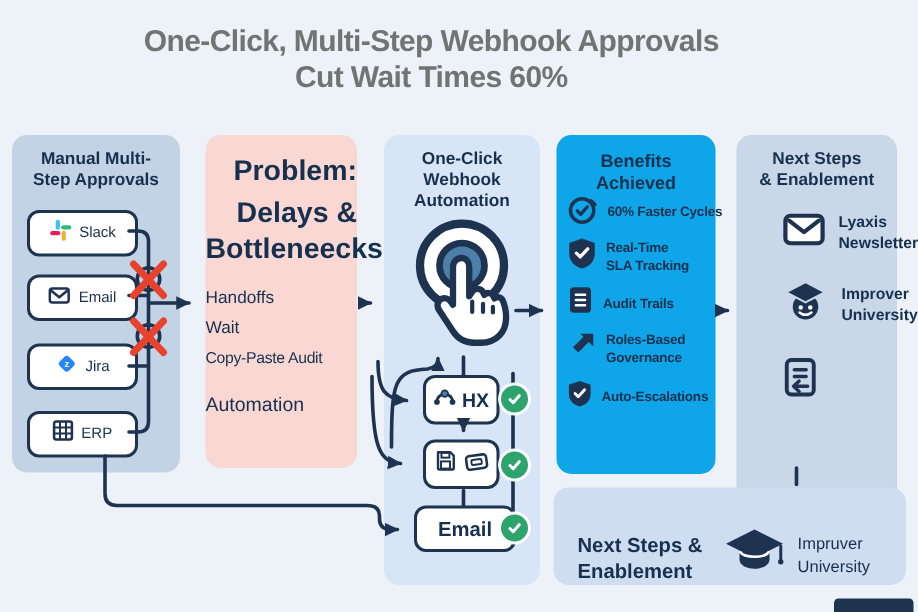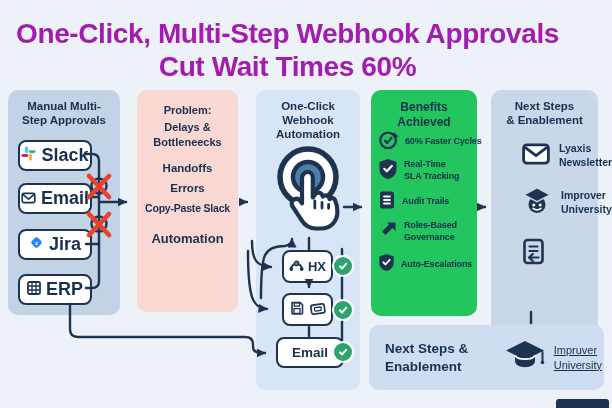--- a/index.html
+++ b/index.html
@@ -2,45 +2,45 @@
 <html><head>
 <meta charset="utf-8">
 <style>
   html,body{margin:0;padding:0;background:#dfe6ef;}
   .canvas{
     position:relative;width:612px;height:408px;overflow:hidden;
     background:#edf2f8;font-family:"Liberation Sans",sans-serif;color:#16304d;
   }
   .title{
     position:absolute;left:0;top:17px;width:575px;margin:0;text-align:center;
-    font-size:28px;font-weight:800;line-height:1.18;letter-spacing:-0.4px;
-    color:#a21caf;white-space:pre-line;
+    font-size:20px;font-weight:800;line-height:1.18;letter-spacing:-0.4px;
+    color:#737373;white-space:pre-line;
   }
   .overlay{position:absolute;left:0;top:0;z-index:3;pointer-events:none;}
   .panel{position:absolute;border-radius:10px;z-index:1;}
   .col1{left:8px;top:90px;width:112px;height:225px;background:#c2d3e5;}
   .col2{left:137px;top:90px;width:101px;height:222px;background:#f9d8d4;}
   .col3{left:256px;top:90px;width:104px;height:300px;background:#d8e5f6;}
-  .col4{left:371px;top:90px;width:106px;height:226px;background:#22c55e;}
+  .col4{left:371px;top:90px;width:106px;height:226px;background:#0ea5e9;}
   .col5{left:491px;top:90px;width:107px;height:280px;background:#cad7e9;}
   .ph{padding-top:9px;text-align:center;font-size:11.5px;font-weight:800;
       line-height:1.25;white-space:pre-line;}
   .col3 .ph{line-height:1.22;}
   .col4 .ph{font-size:12px;padding-top:10px;}
   
   .appbox{
     position:absolute;left:10px;width:70px;height:27px;background:#fff;
     border:2.5px solid #1d3350;border-radius:8px;display:flex;align-items:center;
     justify-content:center;gap:5px;z-index:4;
   }
-  .appbox .bl{font-size:18px;font-weight:700;}
-  
-  .col2 .p-head{font-size:11px;font-weight:800;text-align:center;margin:3px 0 0;
+  .appbox .bl{font-size:10px;font-weight:400;}
+  
+  .col2 .p-head{font-size:19px;font-weight:800;text-align:right;margin:3px 0 0;
     line-height:1.3;white-space:pre-line;}
-  .col2 .pi{font-size:11.5px;font-weight:700;text-align:center;margin-top:8px;white-space:pre;}
+  .col2 .pi{font-size:11.5px;font-weight:400;text-align:left;margin-top:8px;white-space:pre;}
   .col2 .pi.cp{font-size:10.5px;letter-spacing:-0.2px;}
   .col2 .pi.auto{font-size:13px;margin-top:17px;}
   
   .bigicon{position:absolute;left:15px;top:54px;z-index:4;}
   .stepbox{
     position:absolute;background:#fff;border:2.5px solid #1d3350;border-radius:8px;
     display:flex;align-items:center;justify-content:center;gap:4px;z-index:4;
   }
   .stepbox .sl{font-size:13px;font-weight:800;}
   .step-hx{left:26px;top:160px;width:47px;height:29px;}
@@ -53,24 +53,24 @@
   }
   
   .brow{position:absolute;left:7px;display:flex;align-items:center;gap:6px;z-index:2;}
   .brow .bt{font-size:9px;font-weight:700;line-height:1.3;white-space:pre;letter-spacing:-0.15px;}
   
   .nrow{position:absolute;left:11px;display:flex;align-items:center;gap:9px;z-index:2;padding-left:20px;}
   .nrow .nt{font-size:10.5px;font-weight:600;line-height:1.3;white-space:pre;}
   
   .footerbox{
     position:absolute;left:369px;top:325px;width:235px;height:65px;background:#cfddf1;
-    border-radius:10px;display:flex;align-items:center;z-index:1;
+    border-radius:10px;display:flex;align-items:flex-end;z-index:1;
   }
   .ftitle{margin-left:16px;font-size:13.5px;font-weight:800;line-height:1.3;white-space:pre-line;}
-  .fgroup{display:flex;align-items:center;gap:8px;margin-left:auto;margin-right:2px;text-decoration:underline;}
+  .fgroup{display:flex;align-items:center;gap:8px;margin-left:auto;margin-right:24px;}
   .fgroup .fl{font-size:11px;font-weight:500;line-height:1.3;white-space:pre-line;}
   .corner-bar{position:absolute;left:556px;top:399px;width:53px;height:9px;
     background:#1d3350;border-radius:3px 3px 0 0;z-index:6;}
 </style>
 </head>
 <body>
 
 <div class="canvas">
 
   <h1 class="title">One-Click, Multi-Step Webhook Approvals
@@ -156,22 +156,22 @@
       </span>
       <span class="bl">ERP</span>
     </div>
   </section>
 
   <section class="panel col2">
     <div class="p-head" style="padding-top:10px">Problem:</div>
     <div class="p-head">Delays &amp;
 Bottleneecks</div>
     <div class="pi" style="margin-top:13px">Handoffs</div>
-    <div class="pi">Errors</div>
-    <div class="pi cp">Copy-Paste Slack</div>
+    <div class="pi">Wait</div>
+    <div class="pi cp">Copy-Paste Audit</div>
     <div class="pi auto">Automation</div>
   </section>
 
   <section class="panel col3">
     <div class="ph">One-Click
 Webhook
 Automation</div>
     <span class="bigicon">
       <svg width="76" height="90" viewBox="0 0 76 90">
         <circle cx="37" cy="33" r="28" fill="#ffffff" stroke="#1d3350" stroke-width="5.5"></circle>

